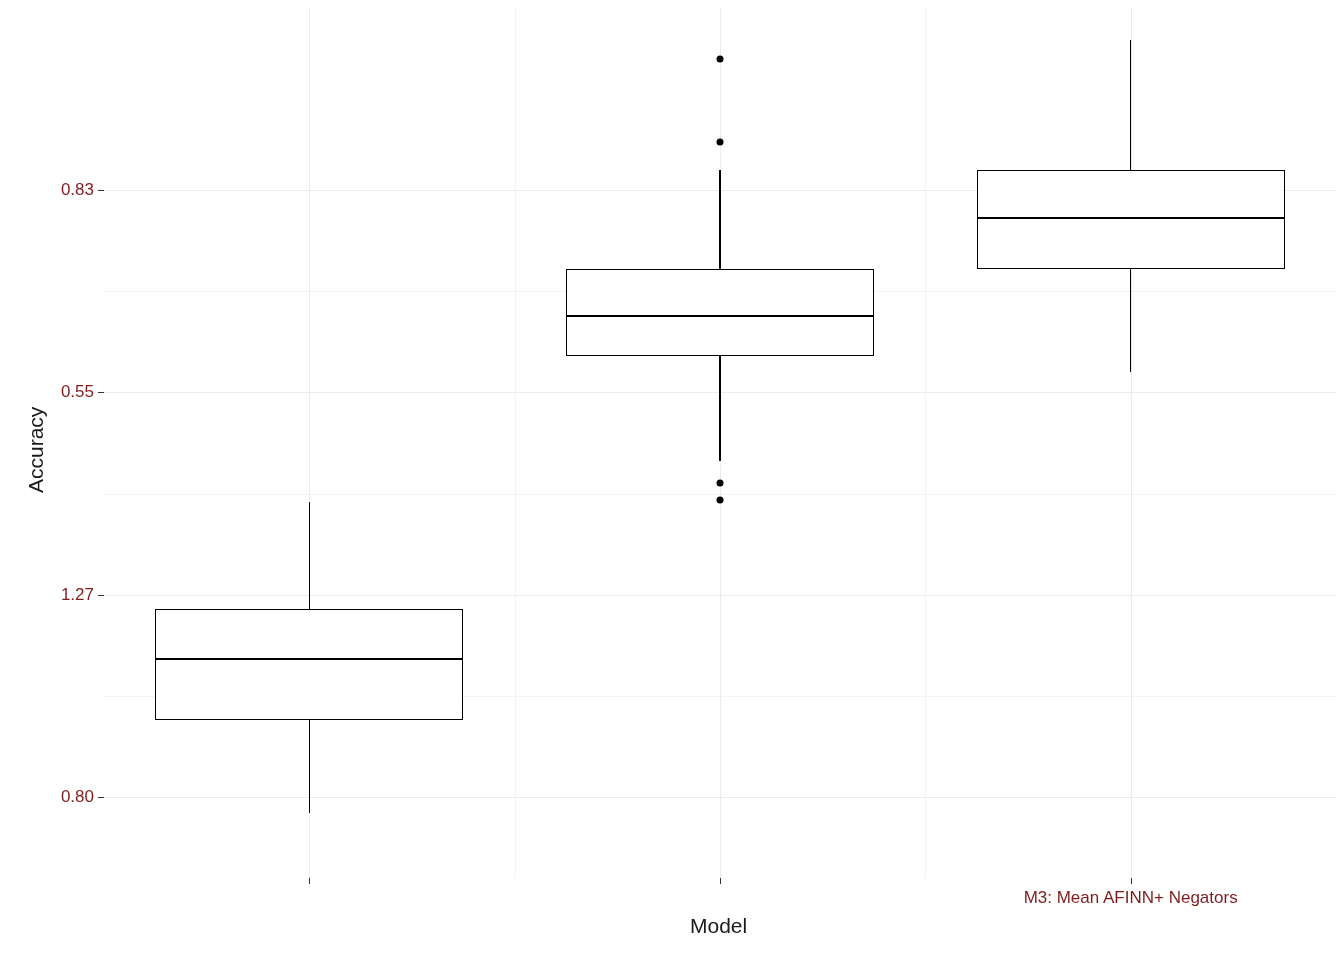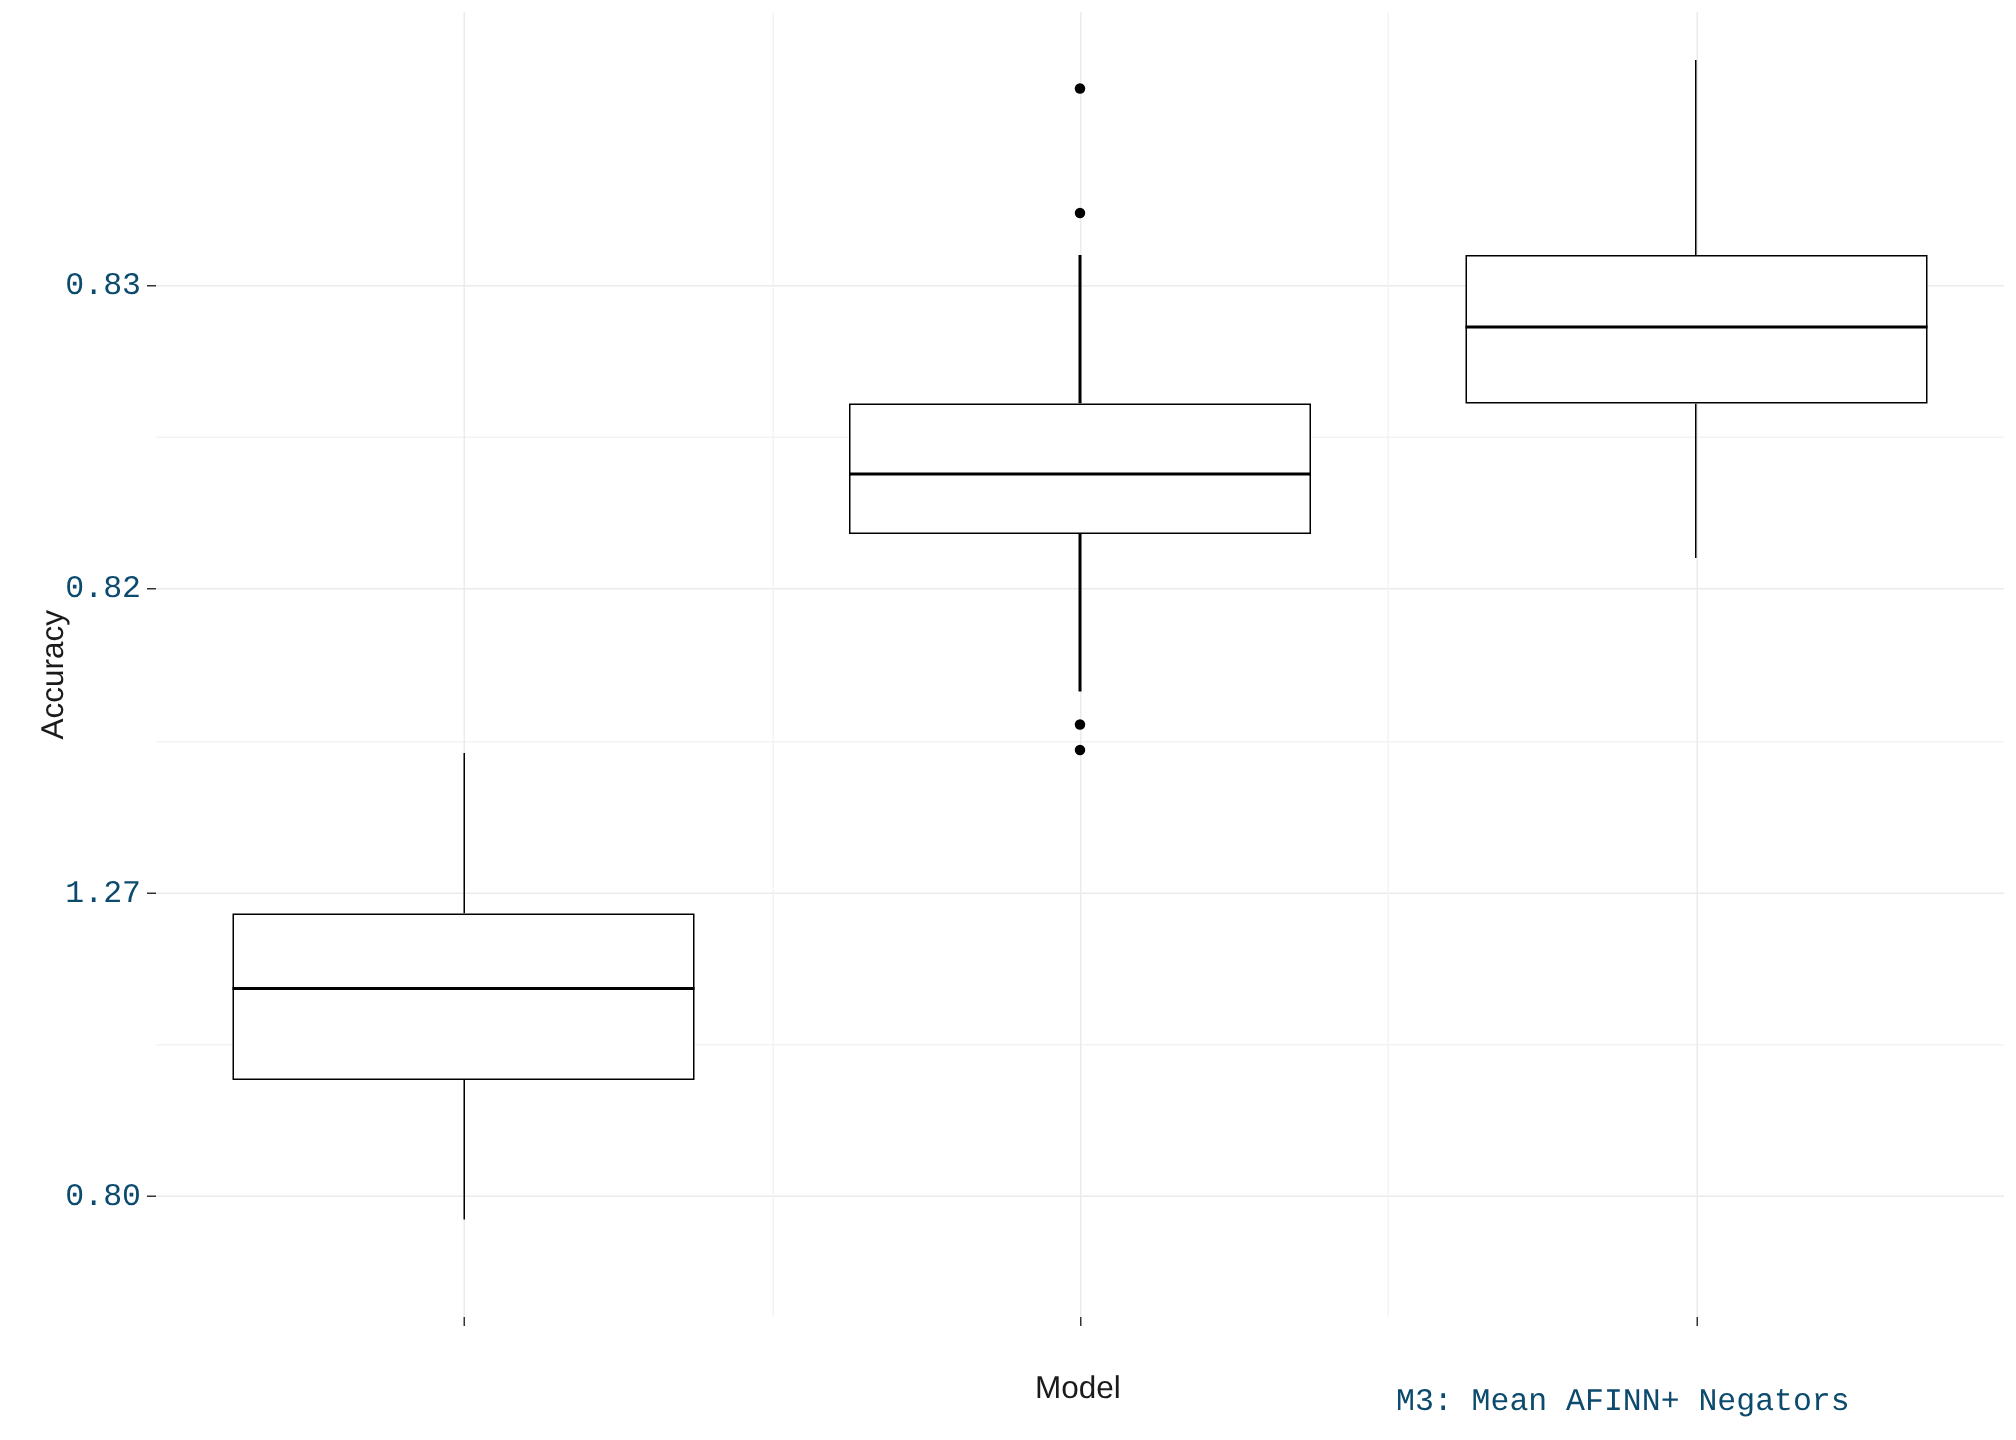--- a/index.html
+++ b/index.html
@@ -31,24 +31,23 @@
 
   .tick {
     position: absolute;
     background: #333333;
   }
   .tick.y { width: 6px; height: 1px; }
   .tick.x { width: 1px; height: 6px; }
 
   .tick-label {
     position: absolute;
-    font-size: 21px;
-    color: #0c4a6e;
+    font-size: 17px;
+    color: #7f1d1d;
     white-space: nowrap;
-    font-family: Liberation Mono, monospace;
   }
   .axis-title {
     position: absolute;
     font-size: 21px;
     color: #1a1a1a;
     white-space: nowrap;
   }
   .axis-title.y {
     transform: rotate(-90deg);
     transform-origin: left top;
@@ -99,27 +98,27 @@
       <div class="gridline major-v" style="left: 1026.67px;"></div>
     </div>
 
   <div class="axis-title y" id="ylab" style="left: 24px; top: 493px;">Accuracy</div>
   <div class="axis-title" id="xlab" style="left: 690px; top: 914px;">Model</div>
 <div class="tick y" style="left: 98px; top: 797.07px;"></div>
     <div class="tick-label" style="right: 1250px; top: 787.07px; text-align: left;">0.80</div>
     <div class="tick y" style="left: 98px; top: 594.744px;"></div>
     <div class="tick-label" style="right: 1250px; top: 584.744px; text-align: right;">1.27</div>
     <div class="tick y" style="left: 98px; top: 392.419px;"></div>
-    <div class="tick-label" style="right: 1250px; top: 382.419px; text-align: right;">0.82</div>
+    <div class="tick-label" style="right: 1250px; top: 382.419px; text-align: right;">0.55</div>
     <div class="tick y" style="left: 98px; top: 190.093px;"></div>
     <div class="tick-label" style="right: 1250px; top: 180.093px; text-align: right;">0.83</div>
     <div class="tick x" style="left: 309.333px; top: 878px;"></div>
     <div class="tick x" style="left: 720px; top: 878px;"></div>
     <div class="tick x" style="left: 1130.67px; top: 878px;"></div>
-    <div class="tick-label" style="left: 930.667px; width: 400px; top: 888px; margin-top: 36px;">M3: Mean AFINN+ Negators</div>
+    <div class="tick-label" style="left: 930.667px; width: 400px; text-align: center; top: 888px;">M3: Mean AFINN+ Negators</div>
     <div class="whisker-line" style="left: 308.583px; top: 720.186px; height: 93.0698px;"></div>
     <div class="whisker-line" style="left: 308.583px; top: 501.674px; height: 107.233px;"></div>
     <div class="box" style="left: 155.333px; width: 308px; top: 608.907px; height: 111.279px;"></div>
     <div class="median" style="left: 155.333px; width: 308px; top: 658.488px;"></div>
     <div class="whisker-line" style="left: 719.25px; top: 356px; height: 105.209px;"></div>
     <div class="whisker-line" style="left: 719.25px; top: 169.86px; height: 99.1395px;"></div>
     <div class="box" style="left: 566px; width: 308px; top: 269px; height: 87px;"></div>
     <div class="median" style="left: 566px; width: 308px; top: 314.535px;"></div>
     <div class="outlier" style="left: 720px; top: 483.465px;"></div>
     <div class="outlier" style="left: 720px; top: 499.651px;"></div>

